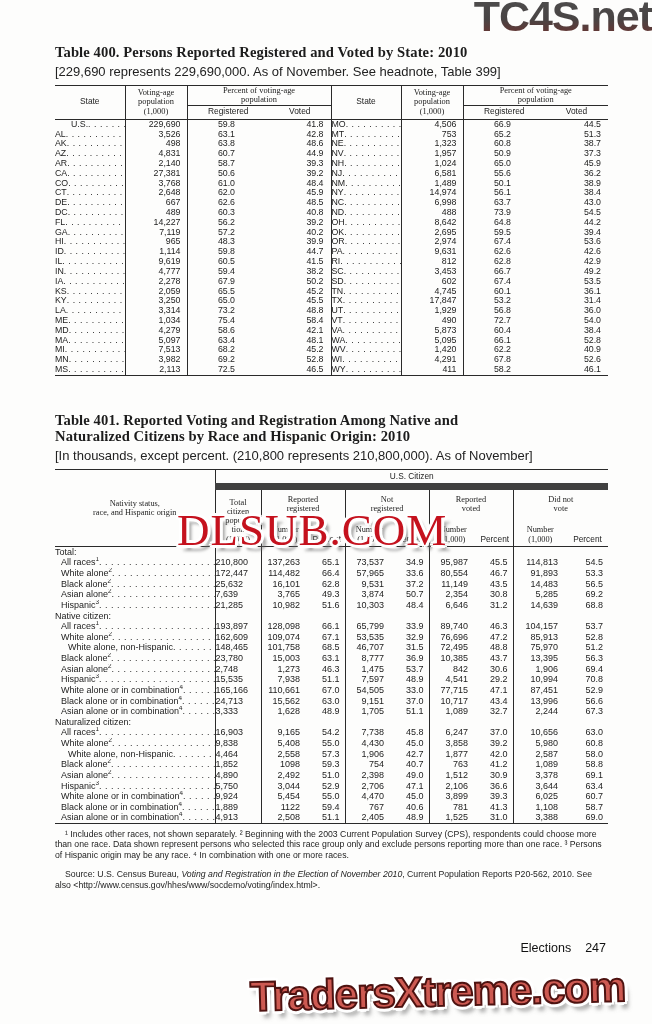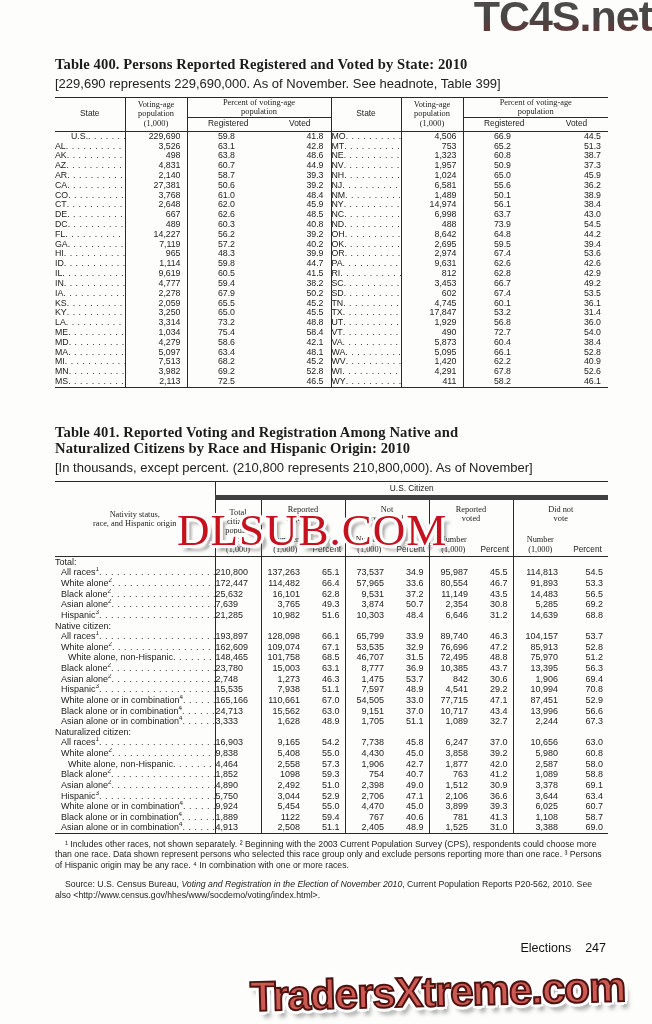--- a/index.html
+++ b/index.html
@@ -3,21 +3,21 @@
 <meta charset="utf-8">
 <style>
   html,body{margin:0;padding:0;background:#e8e8e8;}
   .page{position:relative;width:652px;height:1024px;background:#fdfdfc;overflow:hidden;
         font-family:"Liberation Sans",sans-serif;color:#1c1c1c;}
   .content{position:absolute;left:55px;top:0;width:553px;}
 
   
   .tbl-title{font-family:"Liberation Serif",serif;font-weight:bold;font-size:14.6px;
              line-height:16.5px;letter-spacing:.1px;}
-  .t400-title{margin-top:56px;}
+  .t400-title{margin-top:44px;}
   .t401-title{margin-top:36px;}
   .headnote{font-size:13px;margin-top:3px;margin-bottom:6px;color:#222;}
 
   
   table{border-collapse:collapse;width:553px;table-layout:fixed;}
   th,td{padding:0;font-weight:normal;}
   .bR{border-right:1px solid #2a2a2a;}
   .bB{border-bottom:1px solid #2a2a2a;}
   .pre{white-space:pre-line;font-family:Liberation Serif, serif;}
 
@@ -28,21 +28,21 @@
   .t400 td{height:9.82px;line-height:9.82px;vertical-align:middle;}
   .t400 .state{text-align:left;}
   .t400 .num{text-align:right;padding-right:6px;}
   .t400 .reg{text-align:right;padding-right:34px;}
   .t400 .vot{text-align:right;padding-right:7px;}
   .t400 .bold{font-weight:bold;}
 
   
   .t401{border-top:1.3px solid #2a2a2a;border-bottom:1.3px solid #2a2a2a;font-size:9px;}
   .t401 thead th{font-size:8.3px;line-height:9.2px;text-align:center;vertical-align:middle;}
-  .t401 .usc{height:13px;border-bottom:5px solid #404040;}
+  .t401 .usc{height:13px;border-bottom:7px solid #404040;}
   .t401 .stub-h{vertical-align:middle;}
   .t401 .tot-h{vertical-align:bottom;padding-bottom:2px;}
   .t401 .grp-h{height:28px;}
   .t401 tr.sub th{height:26px;vertical-align:bottom;padding-bottom:2px;border-bottom:1px solid #2a2a2a;}
   .t401 .stub-h,.t401 .tot-h{border-bottom:1px solid #2a2a2a;}
   .t401 td{height:10.62px;line-height:10.62px;vertical-align:middle;}
   .t401 .num{text-align:right;padding-right:9px;}
   .t401 .tot{padding-right:3px;}
   .t401 .pct{text-align:right;padding-right:5px;}
   .t401 .sec{font-size:9px;}

